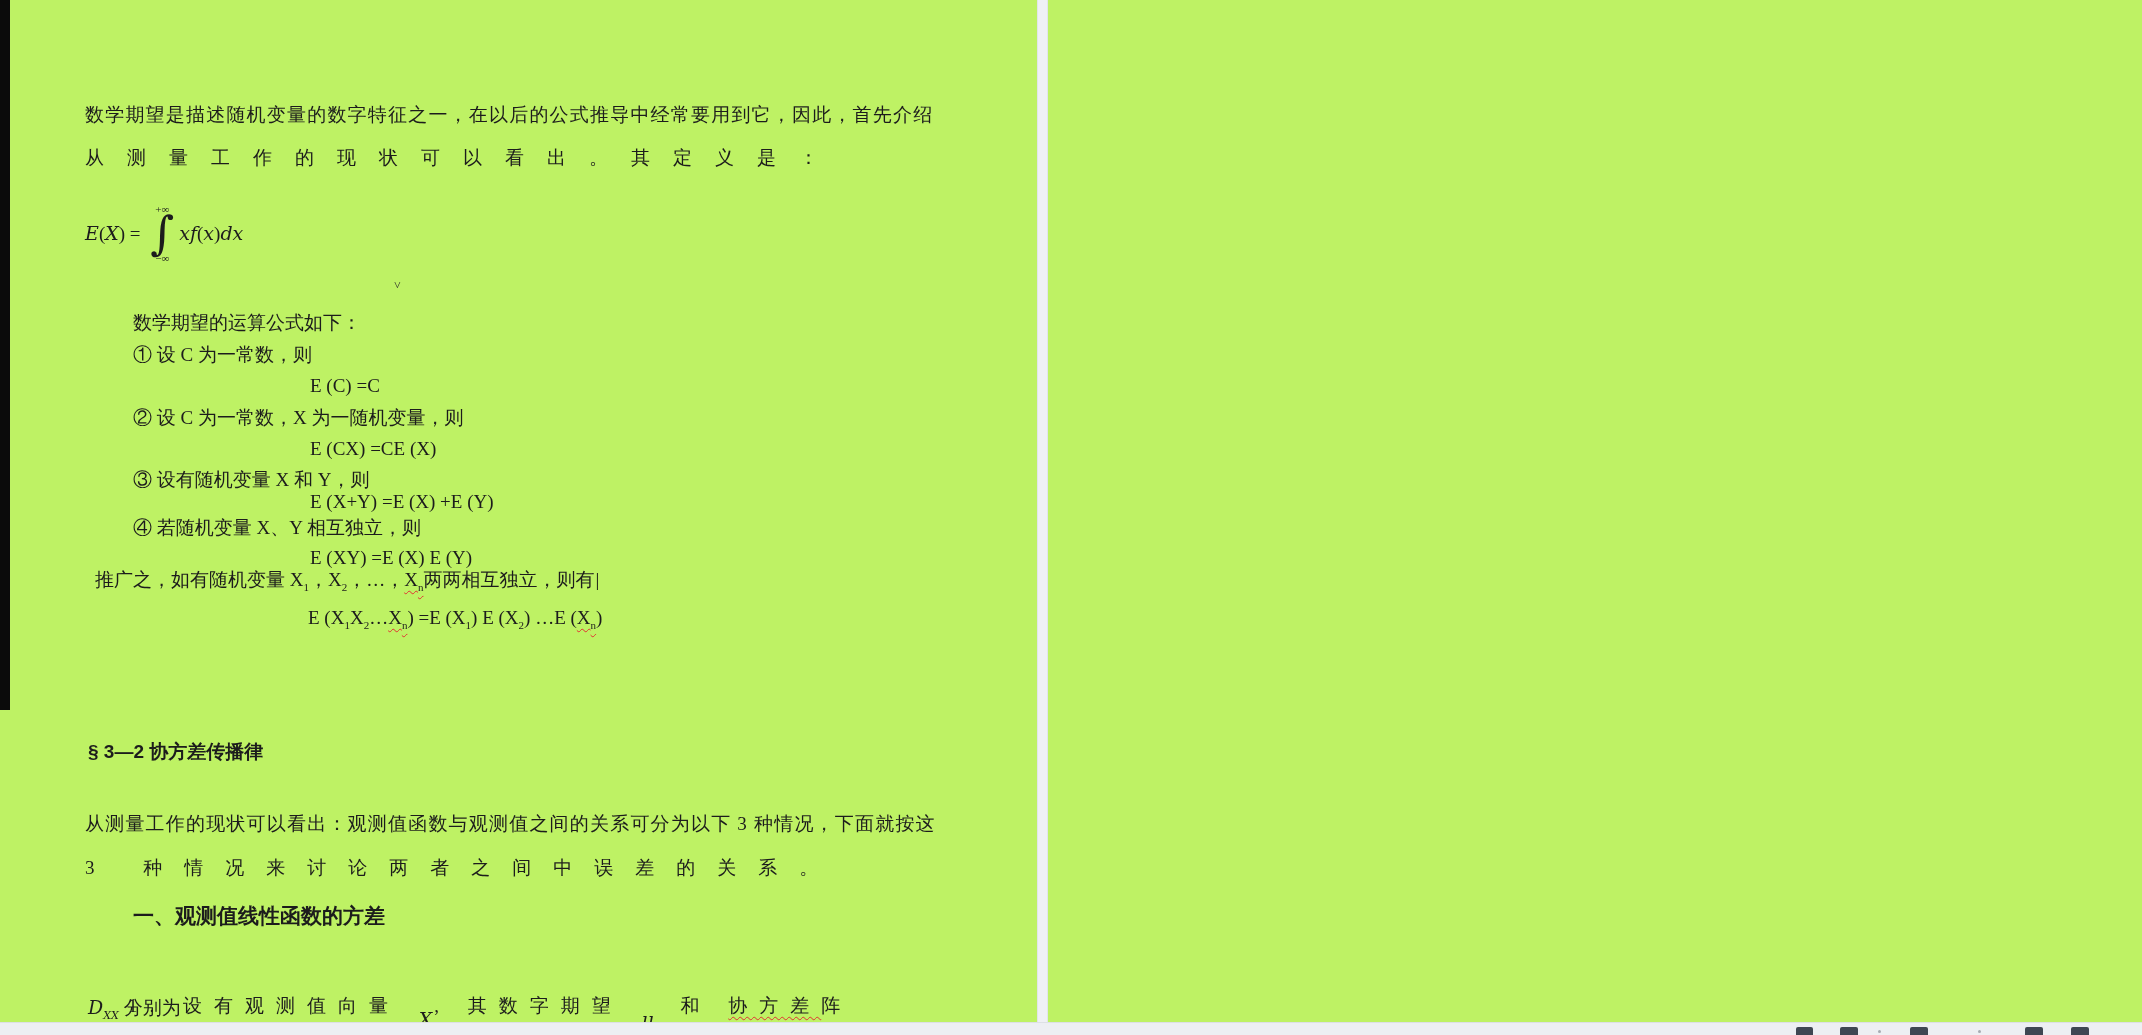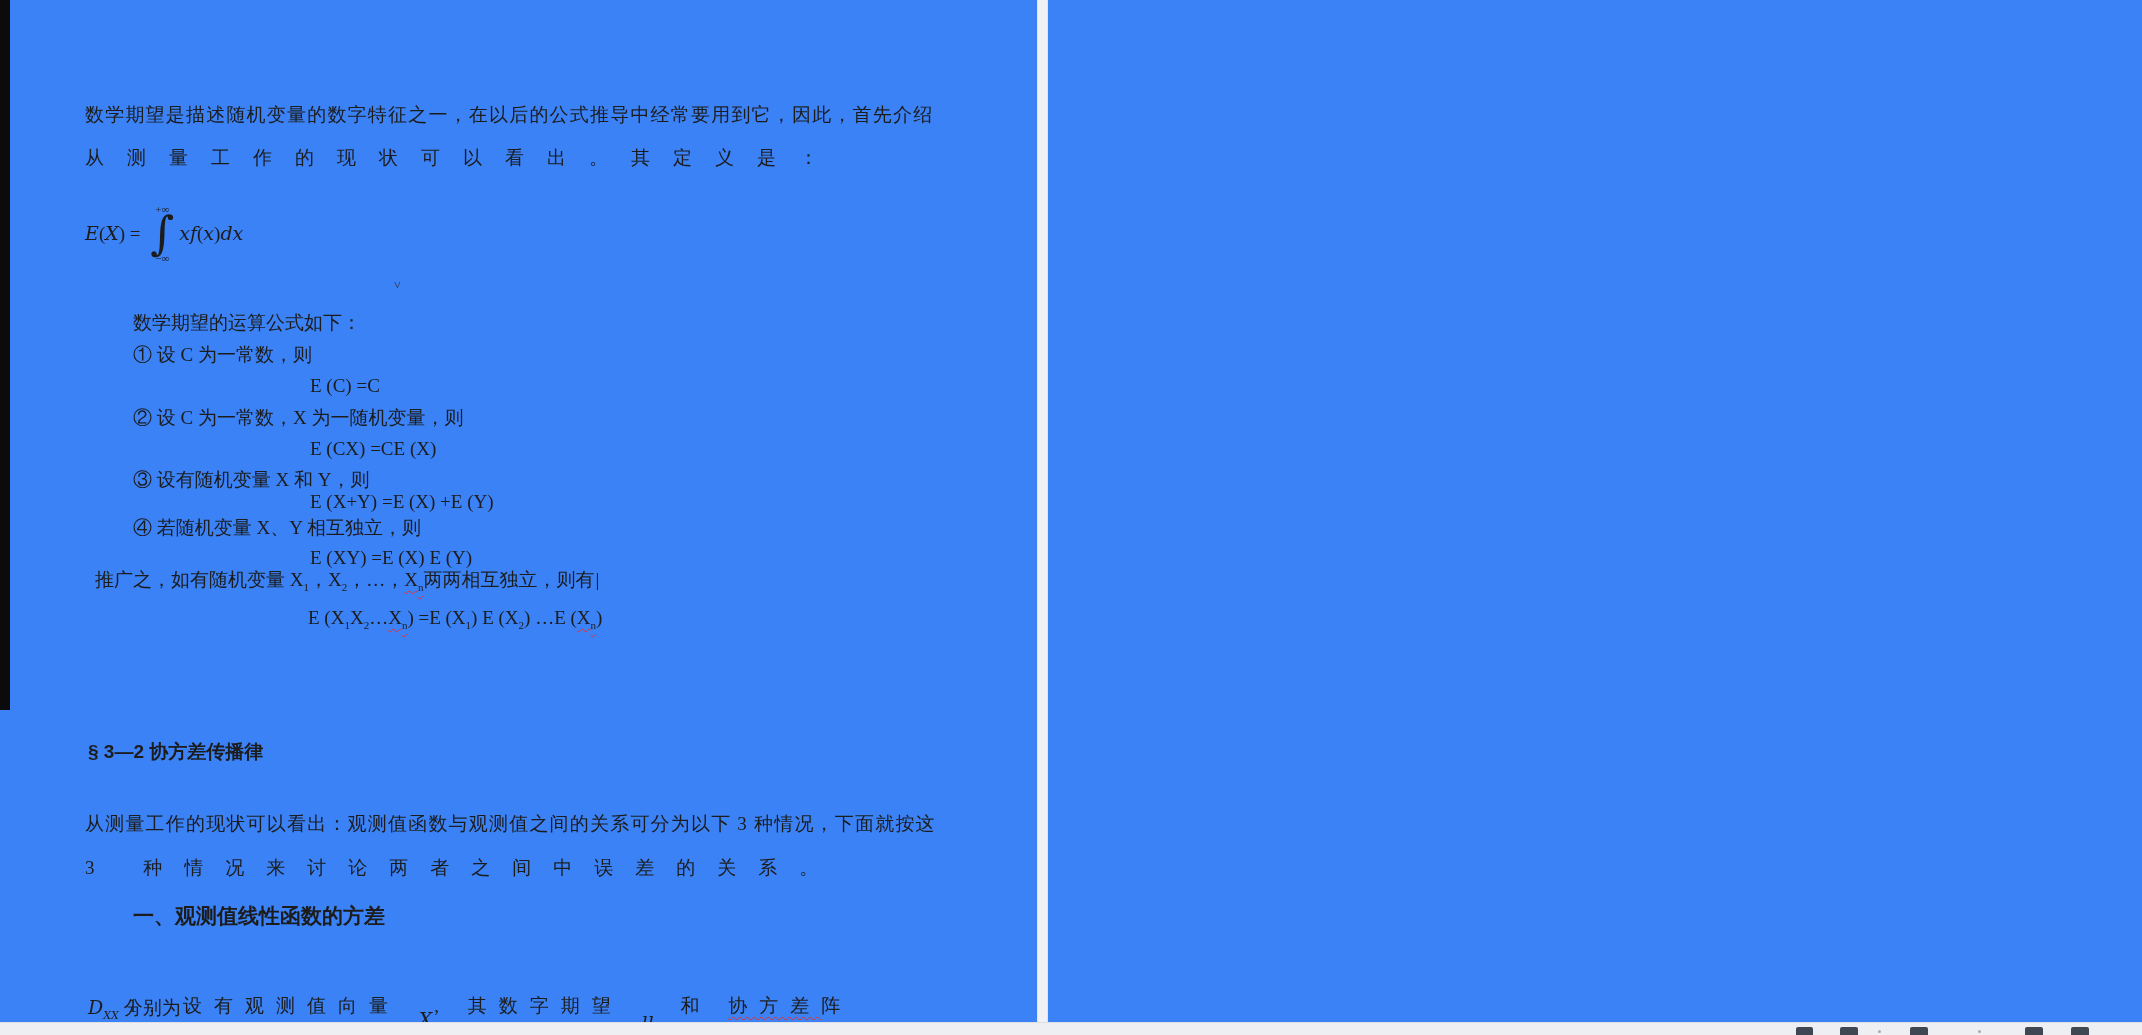--- a/index.html
+++ b/index.html
@@ -1,18 +1,18 @@
 <!DOCTYPE html>
 <html><head>
 <meta charset="utf-8">
 <style>
   html,body{margin:0;padding:0;background:#fff;}
   .screen{position:relative;width:2142px;height:1035px;background:#ffffff;overflow:hidden;
           font-family:"Liberation Serif","DejaVu Serif",serif;color:#1c1c1c;}
-  .page{position:absolute;top:0;bottom:0;background:#3b82f6;}
+  .page{position:absolute;top:0;bottom:0;background:#bef264;}
   .page-left{left:0;width:1037px;}
   .page-right{left:1048px;right:0;}
   .divider{position:absolute;top:0;bottom:0;left:1037px;width:11px;background:#eff1f5;
            border-left:1px solid #e2e5ea;border-right:1px solid #e2e5ea;box-sizing:border-box;}
   .left-black-strip{position:absolute;left:0;top:0;width:10px;height:710px;background:#0b0b0b;}
   .bottom-band{position:absolute;left:0;right:0;top:1022px;height:13px;background:#edeff3;border-top:1px solid #dde0e5;}
   .line{position:absolute;white-space:nowrap;font-size:19px;line-height:1.25;}
   .hd{font-weight:bold;font-family:Liberation Sans, sans-serif;}
   .it{font-style:italic;font-family:"DejaVu Serif",serif;}
   sub{font-size:11px;vertical-align:-5px;line-height:0;letter-spacing:normal;}

